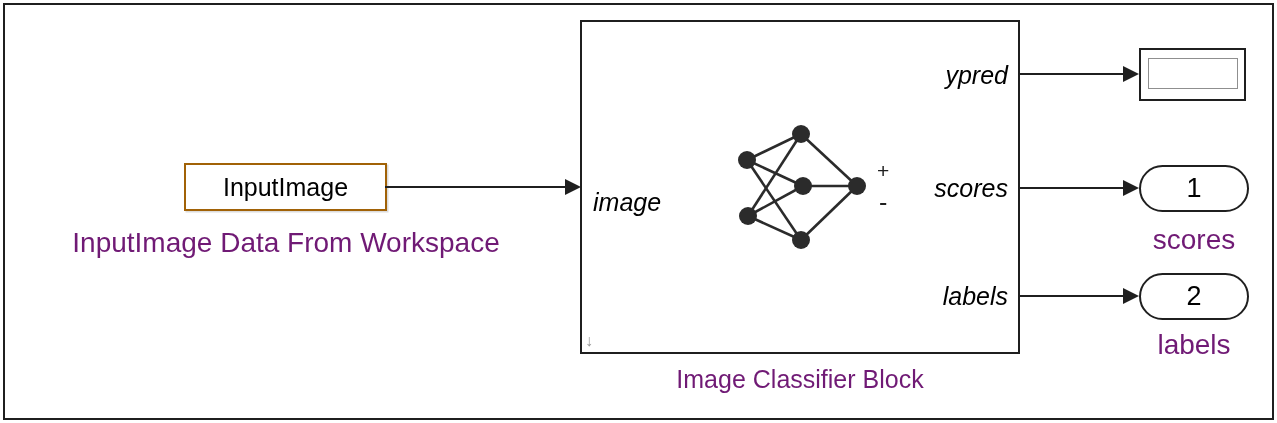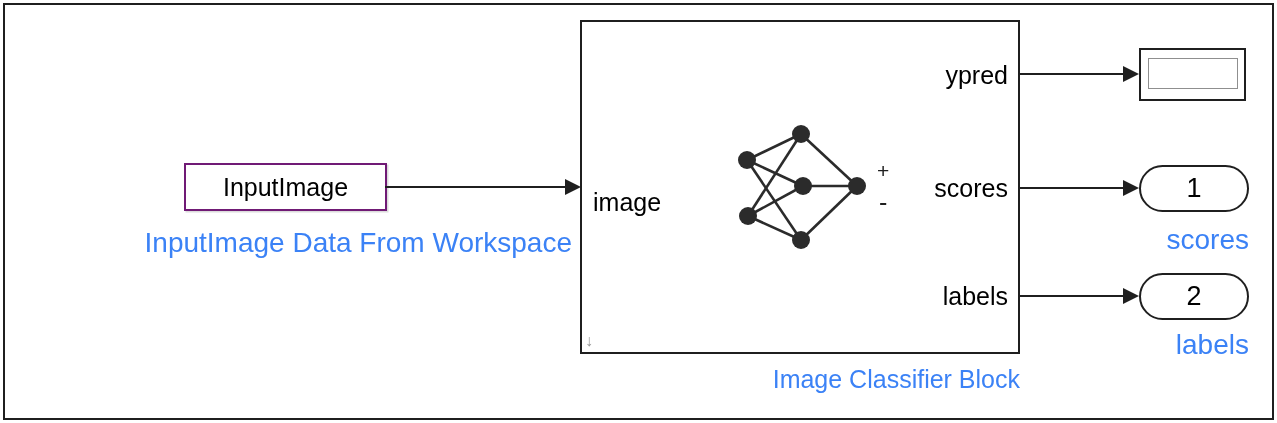--- a/index.html
+++ b/index.html
@@ -25,21 +25,21 @@
   .block {
     position: absolute;
     background: #ffffff;
     border: 2px solid #1f1f1f;
     display: flex;
     align-items: center;
     justify-content: center;
   }
   .fromws {
     left: 184px; top: 163px; width: 203px; height: 48px;
-    border: 2px solid #701a75;
+    border: 2px solid #a16207;
     box-shadow: 1.5px 1.5px 0 #dcdcdc;
     font-size: 25px;
   }
   .classifier {
     left: 580px; top: 20px; width: 440px; height: 334px;
   }
   .display {
     left: 1139px; top: 48px; width: 107px; height: 53px;
   }
   .display-inner {
@@ -60,32 +60,33 @@
   }
   .arrow {
     position: absolute;
     width: 0; height: 0;
     border-top: 8px solid transparent;
     border-bottom: 8px solid transparent;
     border-left: 16px solid #1f1f1f;
   }
   .caption {
     position: absolute;
-    text-align: right;
+    text-align: center;
     font-size: 28px;
     line-height: 30px;
-    color: #3b82f6;
+    color: #701a75;
     white-space: nowrap;
   }
   .portlabel {
     position: absolute;
     font-size: 25px;
     line-height: 30px;
     color: #000;
     white-space: nowrap;
+    font-style: italic;
   }
   .nn {
     position: absolute;
     left: 722px; top: 118px;
   }
   .plusminus {
     position: absolute;
     color: #1f1f1f;
     line-height: 1;
   }

